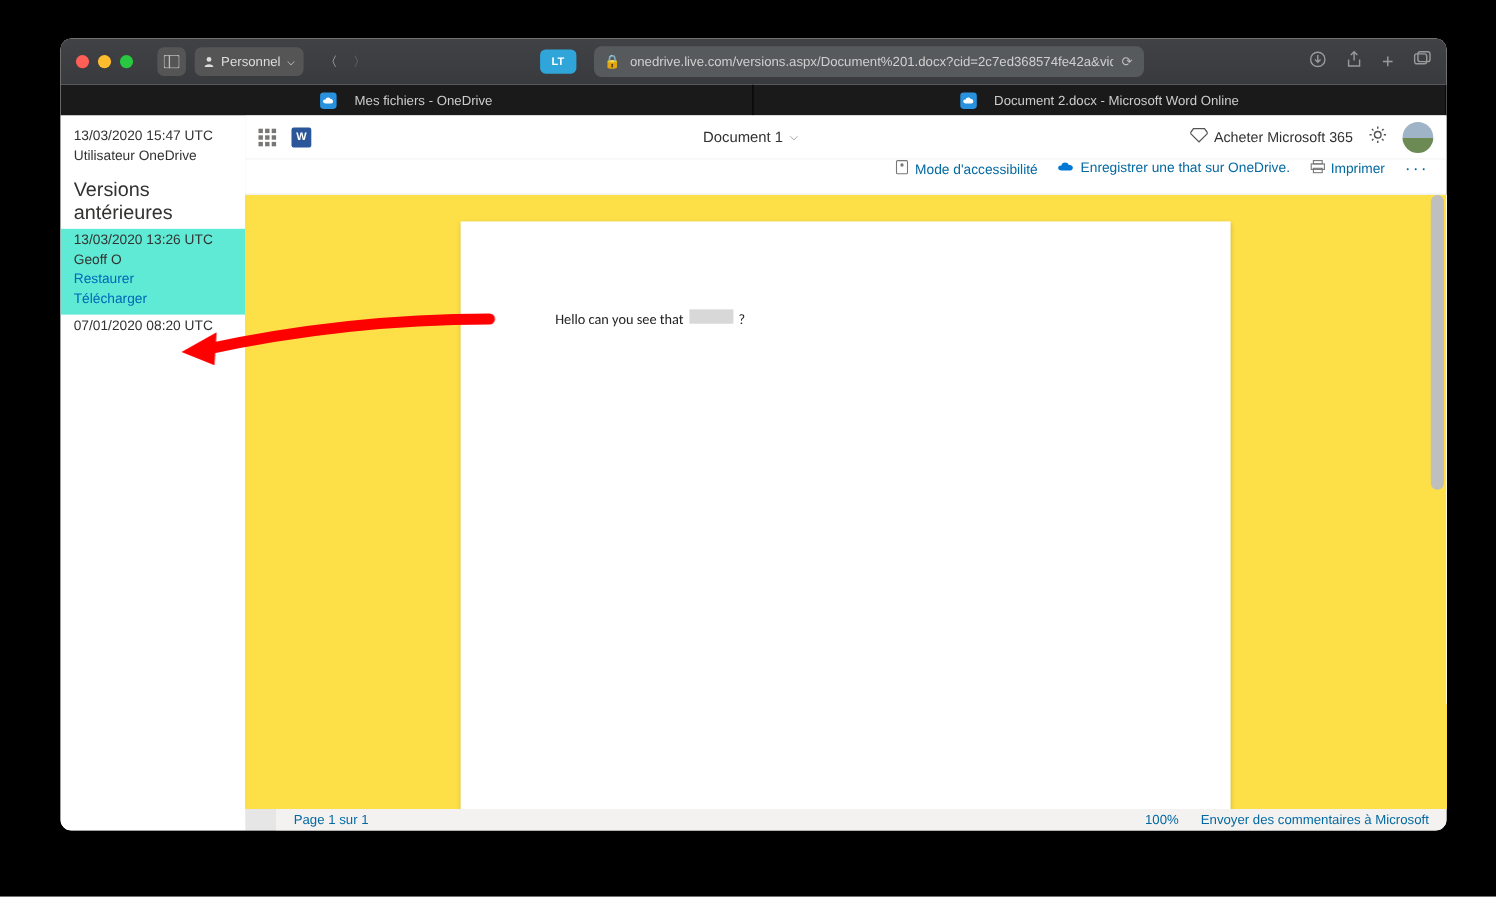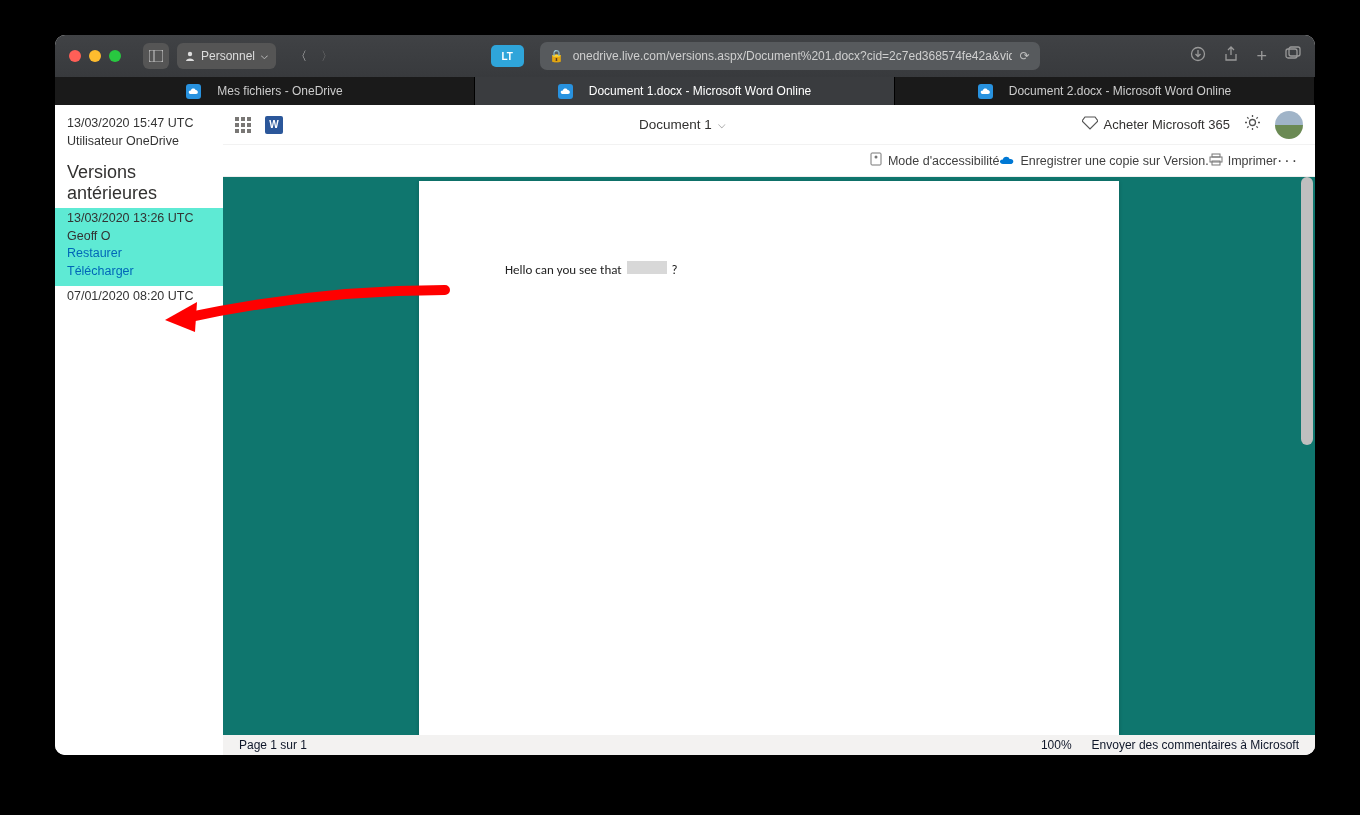--- a/index.html
+++ b/index.html
@@ -48,31 +48,31 @@
   .waffle span{width:4px;height:4px;background:#797775;}
   .word-icon{width:18px;height:18px;background:#2b579a;border-radius:2px;display:flex;align-items:center;justify-content:center;color:#fff;font-size:10px;font-weight:bold;}
   .doc-title{margin:0 auto; color:#323130; font-size:13.5px; display:flex; align-items:center; gap:6px;}
   .doc-title .chev{color:#888; font-size:10px;}
   .hdr-right{display:flex; align-items:center; gap:14px;}
   .premium{display:flex; align-items:center; gap:6px; color:#323130; font-size:13px;}
   .diamond{color:#555;}
   .gear{color:#555;}
   .avatar{width:28px;height:28px;border-radius:50%; background:linear-gradient(180deg,#a0b4c8 50%,#6b8a54 50%);}
   
-  .cmd-bar{height:32px; background:#fff; display:flex; align-items:center; justify-content:flex-end; padding:0 16px; font-size:12.5px; color:#404040; border-bottom:1px solid #eee;}
+  .cmd-bar{height:32px; background:#fff; display:flex; align-items:flex-start; justify-content:flex-end; padding:0 16px; gap:18px; font-size:12.5px; color:#0369a1; border-bottom:1px solid #eee;}
   .cmd-bar .item{display:flex;align-items:center;gap:5px; cursor:pointer;}
   .cloud-ico{color:#0078d4;}
   .more{font-size:16px;letter-spacing:2px;}
   
-  .doc-area{flex:1; overflow:auto; display:flex; justify-content:center; padding-top:4px; background:#0f766e; position:relative;}
+  .doc-area{flex:1; overflow:auto; display:flex; justify-content:center; padding-top:24px; background:#fde047; position:relative;}
   .page{width:700px; min-height:540px; background:#fff; box-shadow:0 1px 4px rgba(0,0,0,0.2); padding:80px 86px; font-size:13px; color:#222; font-family: Calibri, Arial, sans-serif;}
   .redact{display:inline-block; background:#d8d8d8; color:transparent; vertical-align:baseline; height:13px; width:40px; margin:0 2px;}
   .vscroll{position:absolute; right:2px; top:0; width:12px; height:48%; background:#bfbfbf; border-radius:6px;}
   
-  .status{height:20px; background:#f3f2f1; display:flex; align-items:center; padding:0 16px; font-size:12px; color:#0f172a;}
+  .status{height:20px; background:#f3f2f1; display:flex; align-items:center; padding:0 16px; font-size:12px; color:#0369a1;margin-left:28px;}
   .status .left{}
   .status .right{margin-left:auto; display:flex; gap:20px;}
   
   
   .arrow-svg{position:absolute; left:110px; top:245px; width:290px; height:60px; pointer-events:none; z-index:500;}
 </style>
 </head>
 <body>
 
 <div class="window">
@@ -129,28 +129,20 @@
 
   <div class="tabstrip">
     <div class="btab">
       <span class="od-ico">
           <svg width="11" height="8" viewBox="0 0 11 8">
             <path d="M3 7 C0 7 0 3 3 3.5 C3 1 7 1 7.5 3 C10 2.5 11 7 8 7 Z" fill="#fff"></path>
           </svg>
         </span>
       <span>Mes fichiers - OneDrive</span>
     </div>
-    <div class="btab active">
-      <span class="od-ico">
-          <svg width="11" height="8" viewBox="0 0 11 8">
-            <path d="M3 7 C0 7 0 3 3 3.5 C3 1 7 1 7.5 3 C10 2.5 11 7 8 7 Z" fill="#fff"></path>
-          </svg>
-        </span>
-      <span>Document 1.docx - Microsoft Word Online</span>
-    </div>
     <div class="btab">
       <span class="od-ico">
           <svg width="11" height="8" viewBox="0 0 11 8">
             <path d="M3 7 C0 7 0 3 3 3.5 C3 1 7 1 7.5 3 C10 2.5 11 7 8 7 Z" fill="#fff"></path>
           </svg>
         </span>
       <span>Document 2.docx - Microsoft Word Online</span>
     </div>
   </div>
 
@@ -210,21 +202,21 @@
           <span><svg width="14" height="14" viewBox="0 0 14 14">
                 <rect x="2" y="1" width="10" height="12" rx="1" fill="none" stroke="#777" stroke-width="1"></rect>
                 <circle cx="7" cy="5" r="1.5" fill="#777"></circle>
               </svg></span>
           <span>Mode d'accessibilité</span>
         </div>
         <div class="item">
           <span class="cloud-ico"><svg width="16" height="11" viewBox="0 0 16 11">
                 <path d="M4 10 C0 10 0 5 4 5.5 C4 2 10 2 10.5 5 C15 4 16 10 11 10 Z" fill="#0078d4"></path>
               </svg></span>
-          <span>Enregistrer une copie sur Version.</span>
+          <span>Enregistrer une that sur OneDrive.</span>
         </div>
         <div class="item">
           <span><svg width="14" height="13" viewBox="0 0 14 13">
                 <rect x="3" y="1" width="8" height="3" fill="none" stroke="#777" stroke-width="1"></rect>
                 <rect x="1" y="4" width="12" height="5" fill="none" stroke="#777" stroke-width="1"></rect>
                 <rect x="3" y="8" width="8" height="4" fill="none" stroke="#777" stroke-width="1"></rect>
               </svg></span>
           <span>Imprimer</span>
         </div>
         <div class="item more">···</div>

